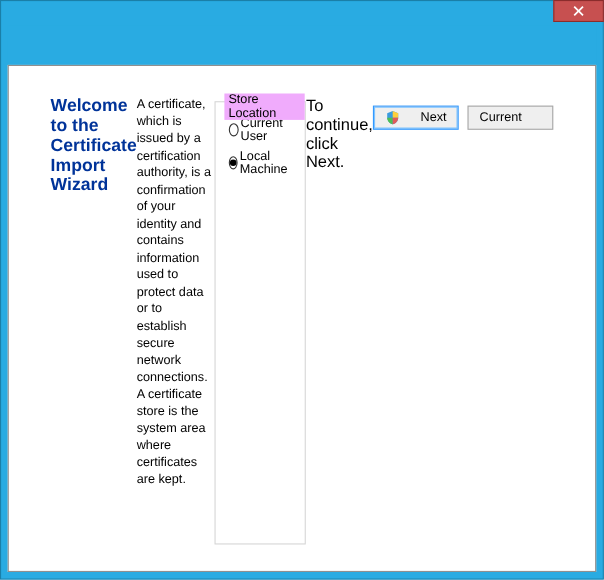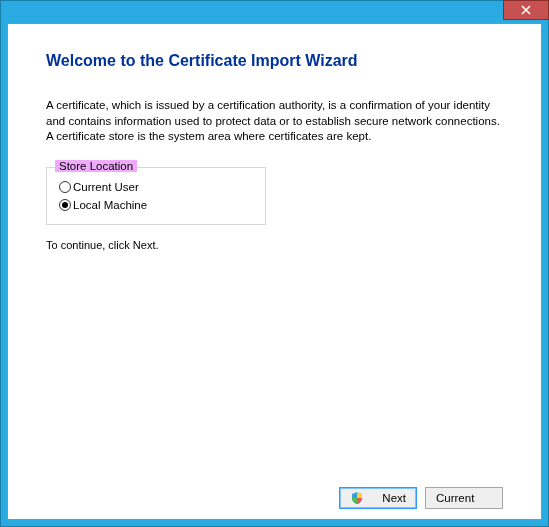--- a/index.html
+++ b/index.html
@@ -74,22 +74,22 @@
     font-size: 13px;
     color: #000;
   }
   
   .content {
     flex: 1;
     background: #fff;
     border: 1px solid #8f8f8f;
     padding: 28px 38px 10px 38px;
     display: flex;
-    flex-direction: column;
-    color: #000;
+    color: #000;
+    margin-top: 36px;
   }
   .main-heading {
     font-size: 16px;
     font-weight: bold;
     color: #003399;
     margin-bottom: 28px;
   }
   .paragraph {
     font-size: 11.5px;
     line-height: 1.35;
@@ -126,21 +126,21 @@
     display: inline-flex;
     align-items: center; justify-content: center;
     background: #fff;
   }
   .radio.selected::after {
     content: "";
     width: 6px; height: 6px;
     background: #000;
     border-radius: 50%;
   }
-  .continue-hint { font-size: 11px; }
+  .continue-hint { font-size: 15px; }
   .spacer { flex: 1; }
   
   .button-row {
     display: flex;
     justify-content: flex-end;
     gap: 8px;
     padding-top: 8px;
   }
   .btn {
     min-width: 78px;

